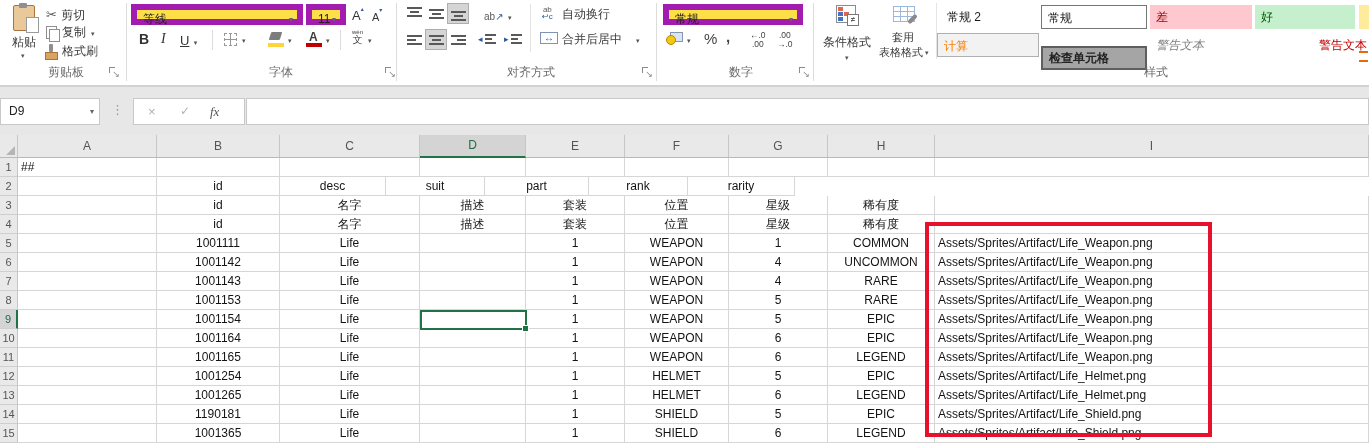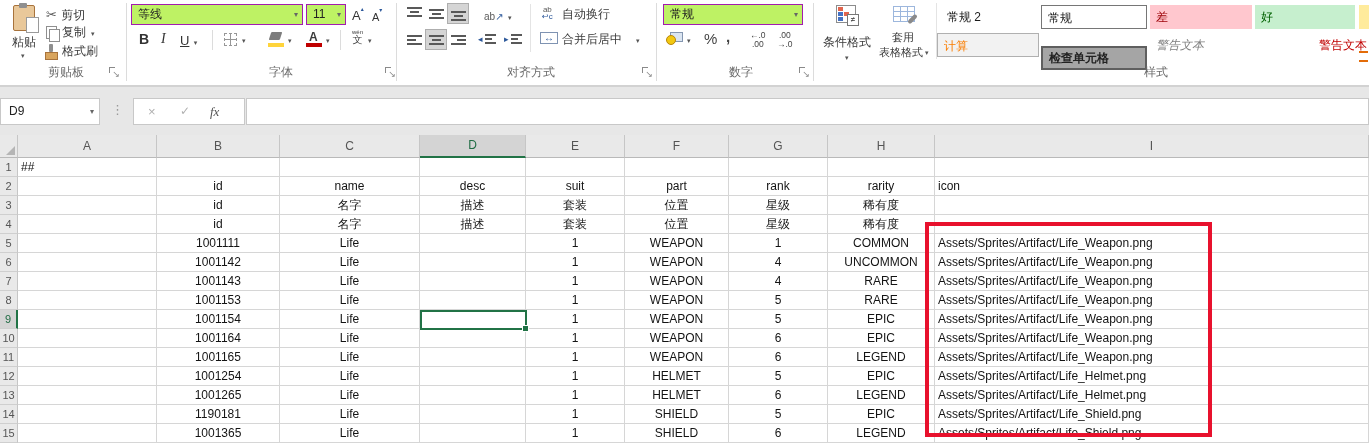--- a/index.html
+++ b/index.html
@@ -9,21 +9,21 @@
   .abs{position:absolute;}
   
   #ribbon{position:absolute;left:0;top:0;width:1369px;height:86px;background:#fff;}
   .vsep{position:absolute;top:3px;height:78px;width:1px;background:#dcdcdc;}
   .grplabel{position:absolute;top:64px;height:16px;font-size:12px;color:#6b6b6b;text-align:right;line-height:16px;}
   .launcher{position:absolute;top:66px;width:11px;height:11px;}
   .launcher:before{content:"";position:absolute;left:1px;top:1px;width:5px;height:5px;border-left:1px solid #8a8a8a;border-top:1px solid #8a8a8a;}
   .launcher .la{position:absolute;right:-1px;bottom:-2px;font-size:9px;color:#8a8a8a;line-height:9px;}
   .rbtnlabel{font-size:12px;color:#3b3b3b;white-space:nowrap;}
   .dd{font-size:7px;color:#555;line-height:7px;}
-  .combo{position:absolute;background:#bef264;border:1px solid #a21caf;font-size:12px;color:#222;line-height:19px;box-sizing:border-box;}
+  .combo{position:absolute;background:#fde047;border:6px solid #a21caf;font-size:12px;color:#222;line-height:19px;box-sizing:border-box;}
   .combo .ctext{position:absolute;left:6px;top:0;}
   .combo .carr{position:absolute;right:4px;top:6px;font-size:8px;color:#666;line-height:8px;}
   
   .clip{position:absolute;width:20px;height:24px;background:#e9c89a;border:1px solid #a8733c;border-radius:2px;}
   .clip:before{content:"";position:absolute;top:-3px;left:5px;width:8px;height:5px;background:#8f8f8f;border-radius:1px;}
   .clip:after{content:"";position:absolute;right:-5px;bottom:-3px;width:11px;height:14px;background:#fff;border:1px solid #9a9a9a;}
   .cpy{position:absolute;width:9px;height:11px;border:1px solid #8f8f8f;background:#fff;}
   .cpy:after{content:"";position:absolute;left:2px;top:2px;width:9px;height:11px;border:1px solid #8f8f8f;background:#fff;}
   .fp{position:absolute;width:4px;height:8px;background:#8f8f8f;border-radius:1px;}
   .fp:after{content:"";position:absolute;top:8px;left:-4px;width:11px;height:6px;background:#d9a55e;border:1px solid #a8733c;}
@@ -379,27 +379,25 @@
           <div class="gcell ac" style="width: 99px;"></div>
           <div class="gcell ac" style="width: 104px;"></div>
           <div class="gcell ac" style="width: 99px;"></div>
           <div class="gcell ac" style="width: 107px;"></div>
           <div class="gcell al" style="width: 434px;"></div>
         </div>
         <div class="grow">
           <div class="gcell rhead" style="width: 18px;">2</div>
           <div class="gcell al" style="width: 139px;"></div>
           <div class="gcell ac" style="width: 123px;">id</div>
-          <div class="gcell ac" style="width: 140px;">name</div>
           <div class="gcell ac" style="width: 106px;">desc</div>
           <div class="gcell ac" style="width: 99px;">suit</div>
           <div class="gcell ac" style="width: 104px;">part</div>
           <div class="gcell ac" style="width: 99px;">rank</div>
           <div class="gcell ac" style="width: 107px;">rarity</div>
-          <div class="gcell al" style="width: 434px;">icon</div>
         </div>
         <div class="grow">
           <div class="gcell rhead" style="width: 18px;">3</div>
           <div class="gcell al" style="width: 139px;"></div>
           <div class="gcell ac" style="width: 123px;">id</div>
           <div class="gcell ac" style="width: 140px;">名字</div>
           <div class="gcell ac" style="width: 106px;">描述</div>
           <div class="gcell ac" style="width: 99px;">套装</div>
           <div class="gcell ac" style="width: 104px;">位置</div>
           <div class="gcell ac" style="width: 99px;">星级</div>

